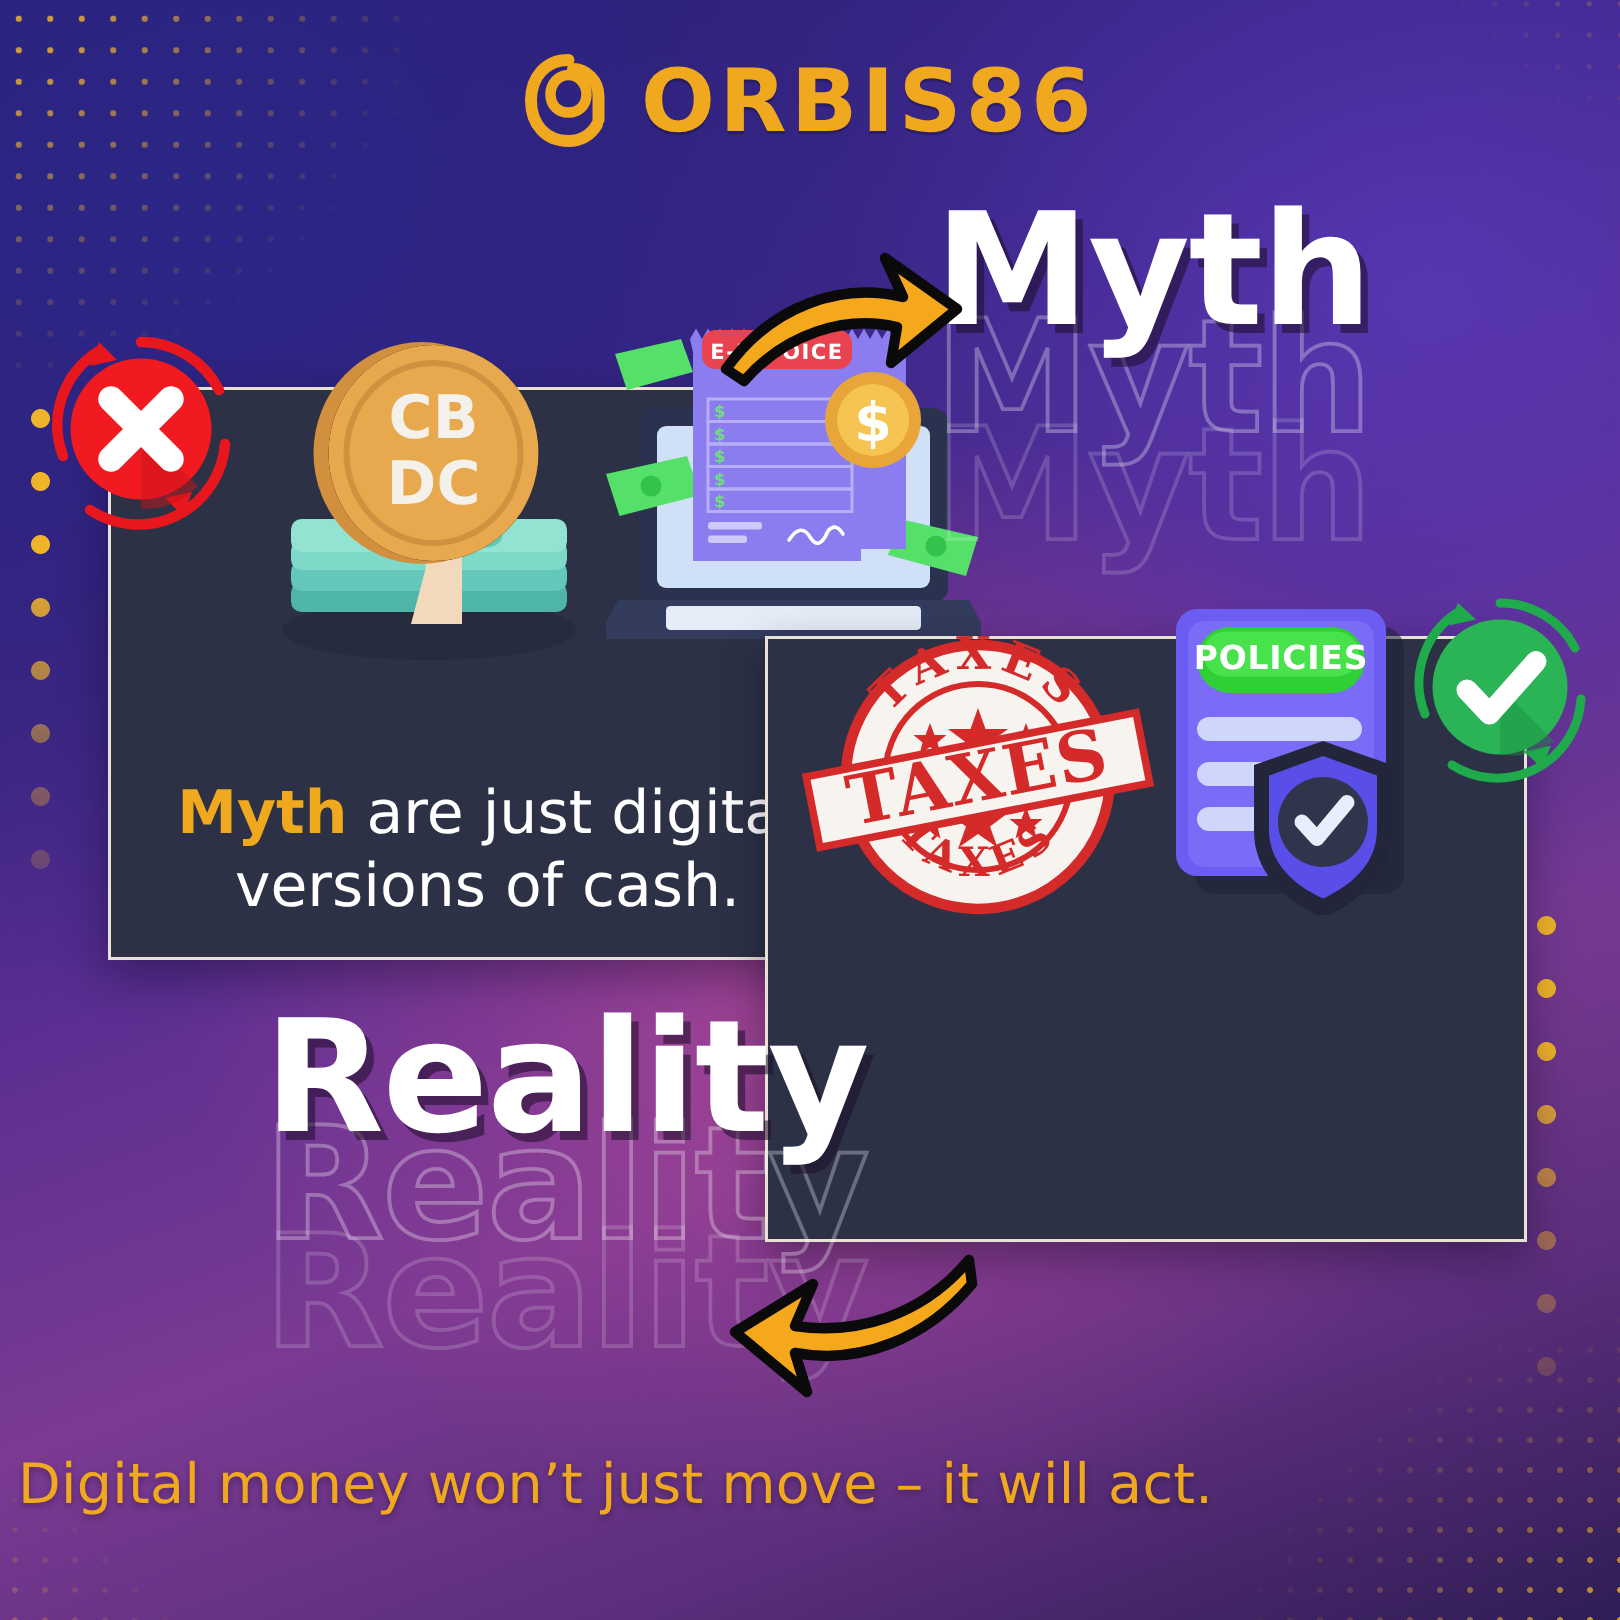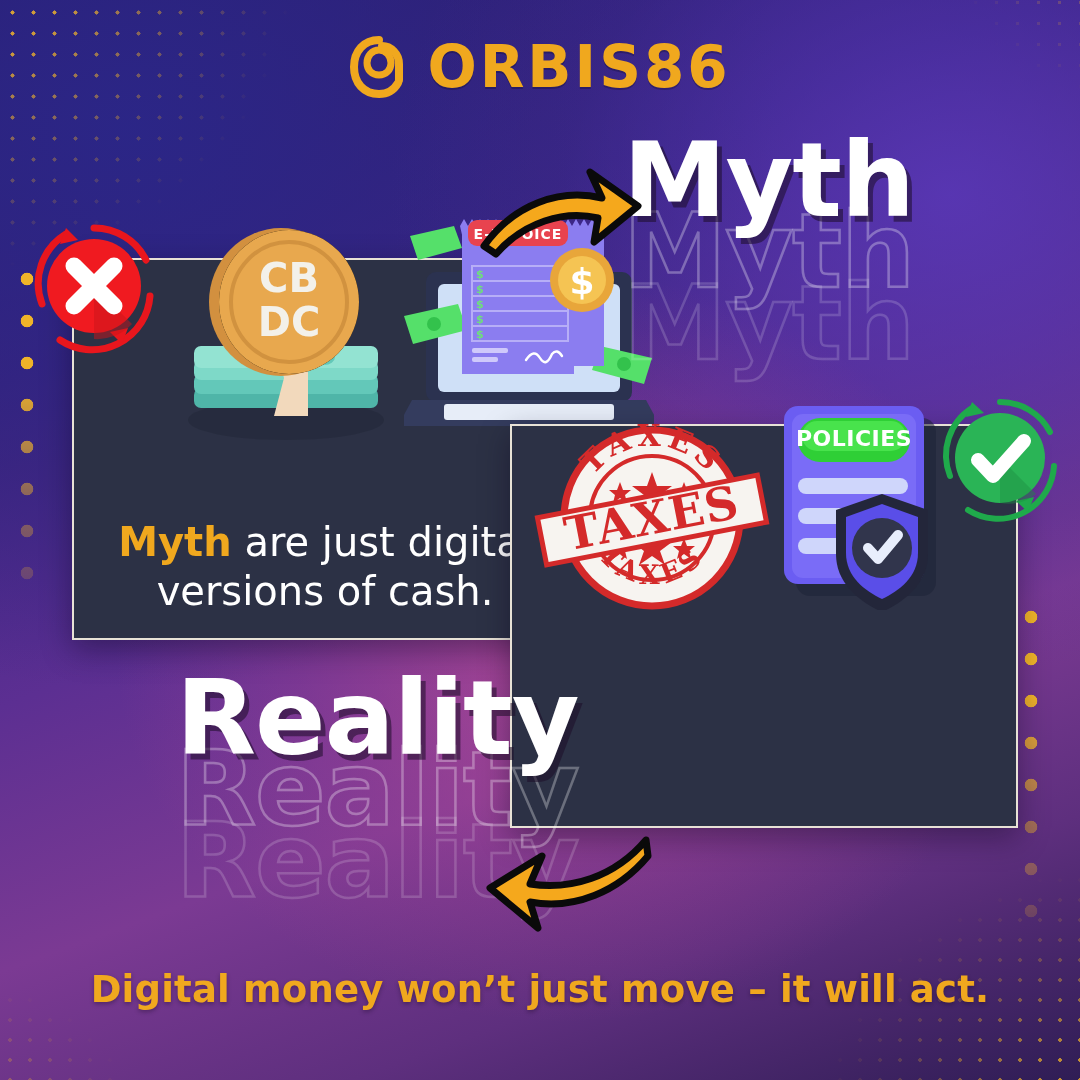--- a/index.html
+++ b/index.html
@@ -122,24 +122,25 @@
   #x-badge{left:26px;top:218px;width:136px;height:136px;z-index:6;}
   #check-badge{left:936px;top:394px;width:128px;height:128px;z-index:6;}
 
   
   .arrow{position:absolute;z-index:5;}
   #arrow-right{left:478px;top:150px;width:168px;height:110px;}
   #arrow-left{left:468px;top:826px;width:186px;height:116px;}
 
   
   #tagline{
-    position:absolute;left:0;right:0;top:968px;text-align:center;
+    position:absolute;left:0;right:0;top:968px;
     font-family:"DejaVu Sans","Liberation Sans",sans-serif;
-    font-weight:700;font-size:37px;letter-spacing:.2px;color:#f0a81e;
+    font-weight:400;font-size:37px;letter-spacing:.2px;color:#f0a81e;
     text-shadow:0 2px 4px rgba(20,8,30,.35);
+    padding-left:12px;
   }
 </style>
 </head>
 <body>
 
 <div id="canvas">
 
   <div class="halftone ht-tl"></div>
   <div class="halftone ht-br"></div>
   <div class="halftone ht-bl"></div>

